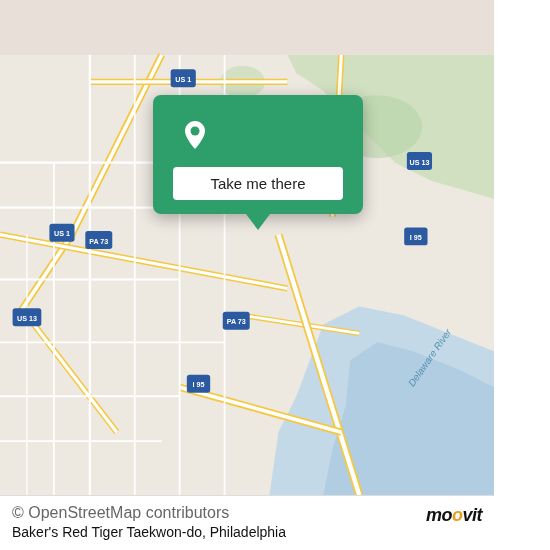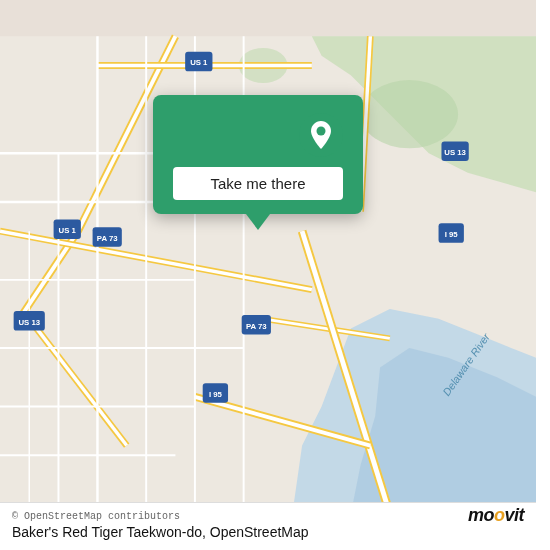--- a/index.html
+++ b/index.html
@@ -1,19 +1,19 @@
 <!DOCTYPE html>
 <html><head>
   <meta charset="utf-8">
   <style>
     * { margin: 0; padding: 0; box-sizing: border-box; }
     body { width: 550px; height: 550px; overflow: hidden; font-family: Arial, sans-serif; }
 
     .map-container {
-      width: 536px;
+      width: 494px;
       height: 550px;
       position: relative;
       background-color: #e8e0d8;
       overflow: hidden;
     }
 
     
     .map-svg {
       position: absolute;
       top: 0; left: 0;
@@ -23,21 +23,21 @@
     
     .popup-card {
       position: absolute;
       top: 95px;
       left: 153px;
       width: 210px;
       background: #2e9e6b;
       border-radius: 8px;
       display: flex;
       flex-direction: column;
-      align-items: flex-end;
+      align-items: flex-start;
       padding: 18px 20px 14px 20px;
       box-shadow: 0 4px 16px rgba(0,0,0,0.3);
     }
 
     .popup-pin {
       width: 44px;
       height: 44px;
       margin-bottom: 10px;
     }
 
@@ -74,23 +74,22 @@
       bottom: 0; left: 0; right: 0;
       background: #fff;
       padding: 8px 12px 10px 12px;
       display: flex;
       flex-direction: column;
       gap: 2px;
       border-top: 1px solid #ddd;
     }
 
     .bottom-attribution {
-      font-size: 10px;
+      font-size: 16px;
       color: #666;
-      font-family: Liberation Mono, monospace;
     }
 
     .bottom-title {
       font-size: 14px;
       color: #111;
       font-weight: 400;
     }
 
     .moovit-logo {
       position: absolute;
@@ -197,18 +196,18 @@
     <svg class="popup-pin" viewBox="0 0 44 44">
       <circle cx="22" cy="22" r="22" fill="#2e9e6b"></circle>
       <path d="M22 8 C16.5 8 12 12.5 12 18 C12 25 22 36 22 36 C22 36 32 25 32 18 C32 12.5 27.5 8 22 8 Z" fill="white"></path>
       <circle cx="22" cy="18" r="4.5" fill="#2e9e6b"></circle>
     </svg>
     <button class="popup-btn">Take me there</button>
   </div>
 
   <div class="bottom-bar">
     <span class="bottom-attribution">© OpenStreetMap contributors</span>
-    <span class="bottom-title">Baker's Red Tiger Taekwon-do, OpenStreetMap</span>
+    <span class="bottom-title">Baker's Red Tiger Taekwon-do, Philadelphia</span>
     <div class="moovit-logo">
       mo<span class="moovit-dot">o</span>vit
     </div>
   </div>
 </div>
 
 </body></html>

